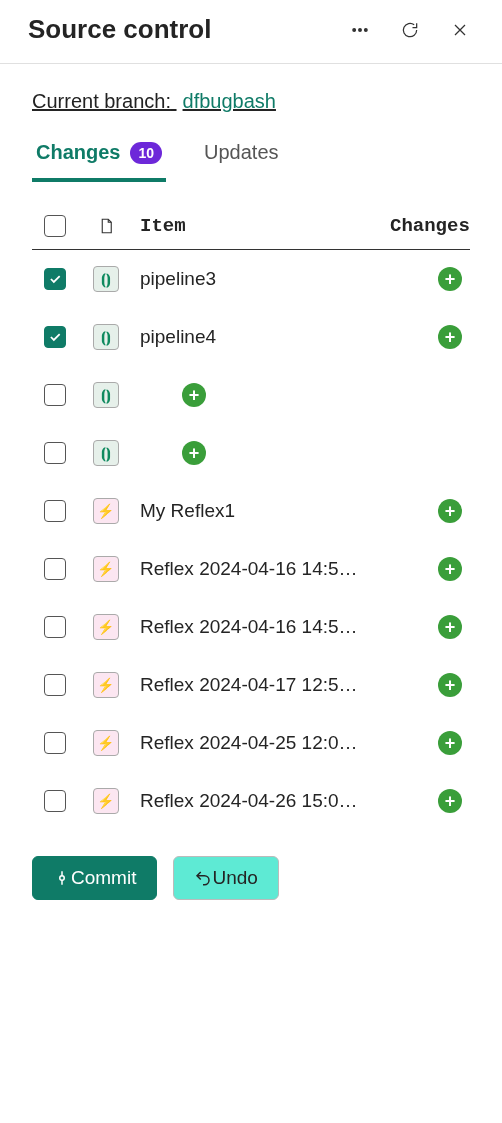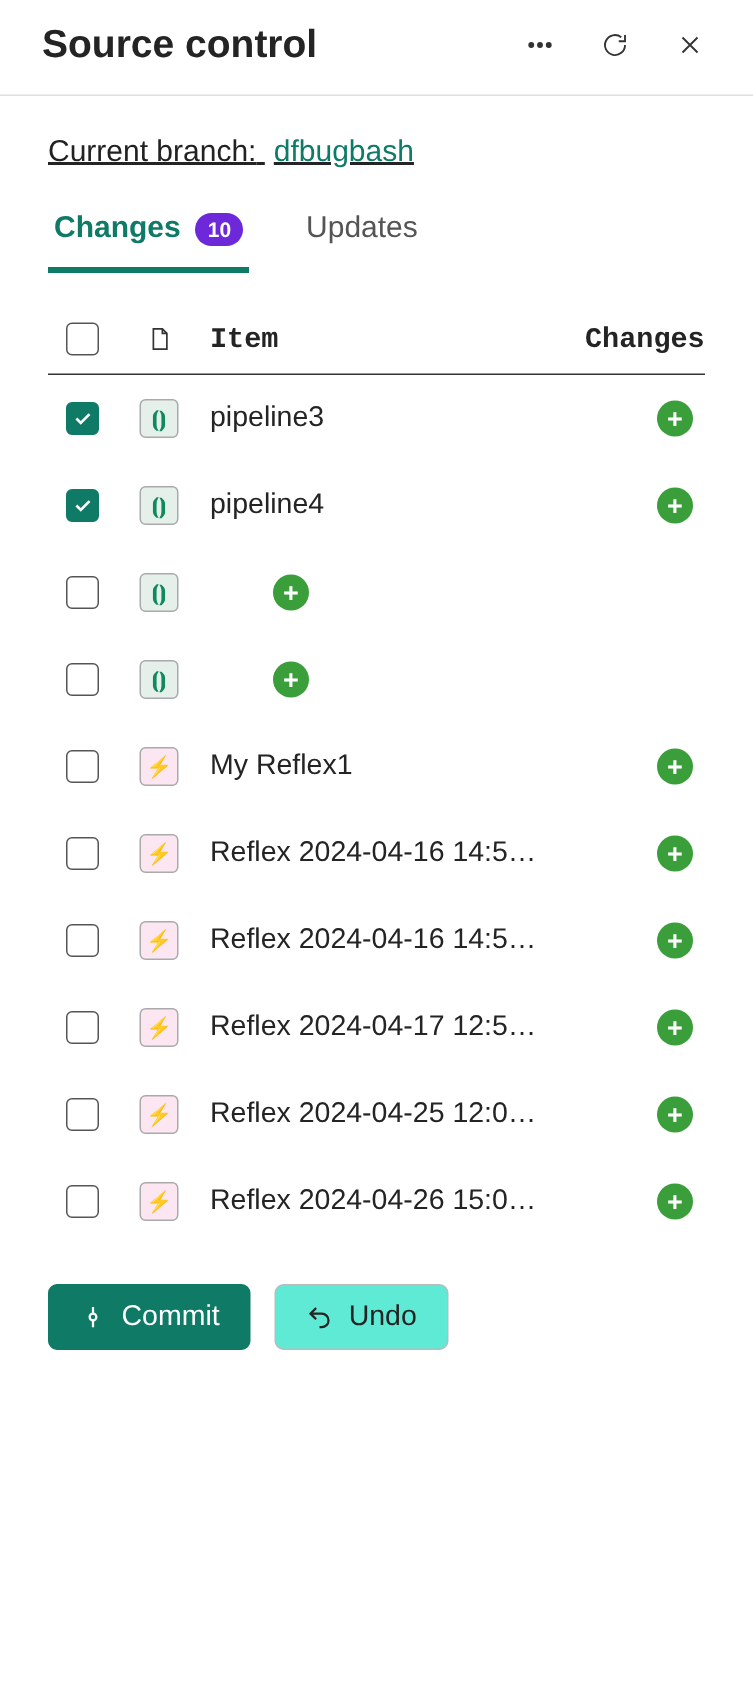--- a/index.html
+++ b/index.html
@@ -64,21 +64,21 @@
   .row { display: flex; align-items: center; height: 58px; font-size: 19px; }
   .item-text { white-space: nowrap; overflow: hidden; text-overflow: ellipsis; max-width: 240px; }
 
   .type-icon { width: 26px; height: 26px; border-radius: 4px; border:1px solid #aaa; display:flex; align-items:center; justify-content:center; font-size:14px; font-weight:bold;}
   .type-pipeline { background:#e6f0ea; color:#0f8a5f; }
   .type-reflex { background:#fce6f1; color:#c9267e; }
 
   .status-icon { width: 24px; height: 24px; border-radius: 50%; background: #3a9e3a; color:#fff; display:flex; align-items:center; justify-content:center; font-size:18px; font-weight:bold; margin-left:auto; margin-right:4px;}
 
   .actions { display: flex; gap: 16px; padding: 26px 0 0 0; }
-  .btn { display:flex; align-items:center; gap:10px; padding: 10px 20px; border-radius:6px; font-size:19px; cursor:pointer; font-weight:500; }
+  .btn { display:flex; align-items:center; padding: 10px 20px; border-radius:6px; font-size:19px; cursor:pointer; font-weight:500; }
   .btn-primary { background:#0f7b67; color:#fff; border:1px solid #0f7b67; }
   .btn-secondary { background:#5eead4; color:#242424; border:1px solid #bbb; }
   .btn svg { width:18px; height:18px; stroke: currentColor; fill:none; stroke-width:2; }
 
   .doc-icon svg { width:18px; height:22px; stroke:#333; fill:none; stroke-width:1.5;}
 </style>
 </head>
 <body>
 
 <div class="panel">

